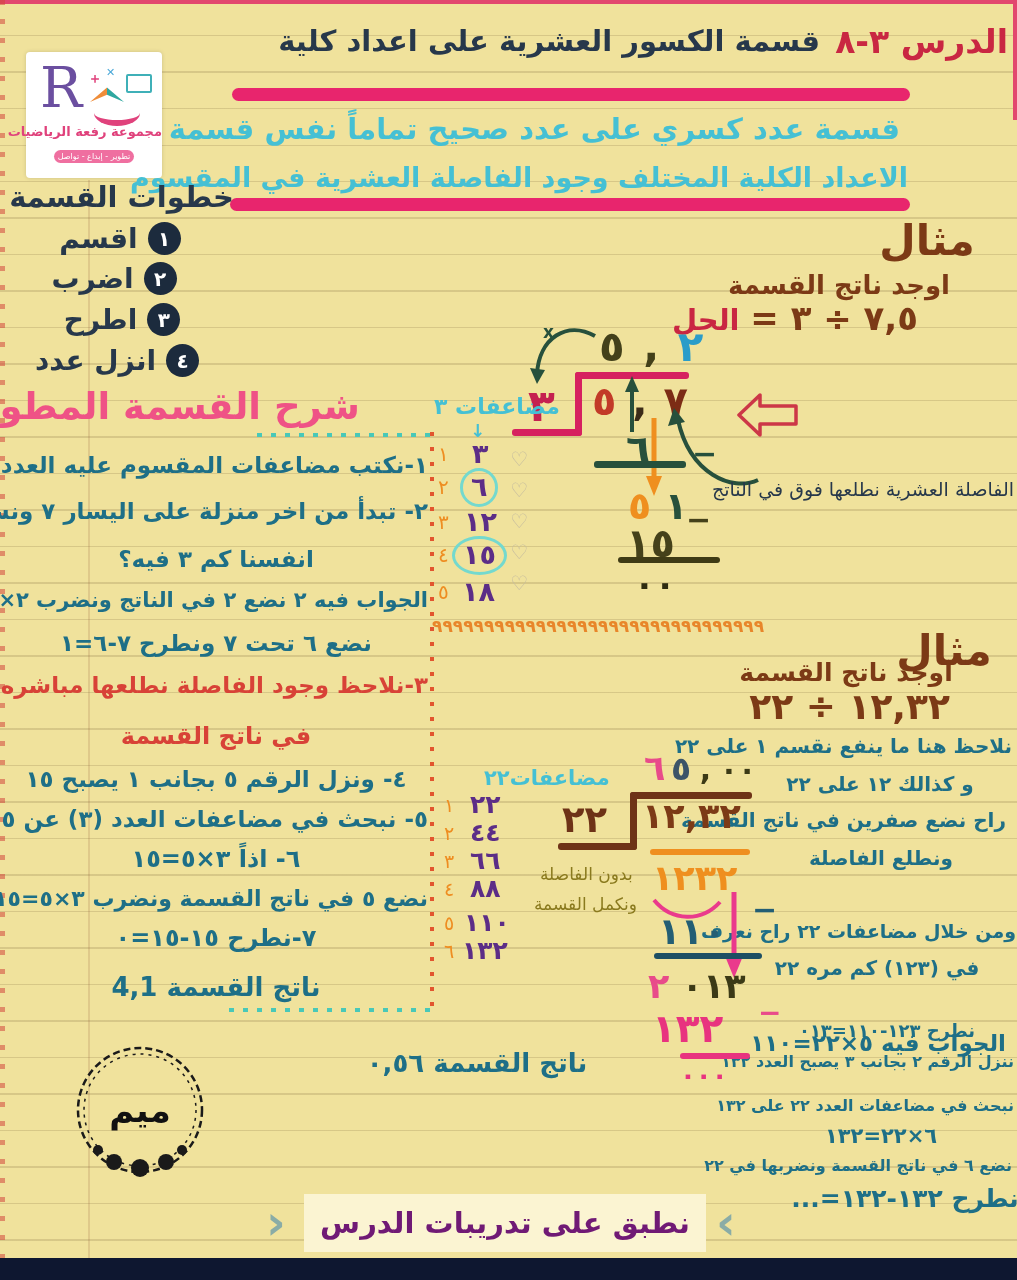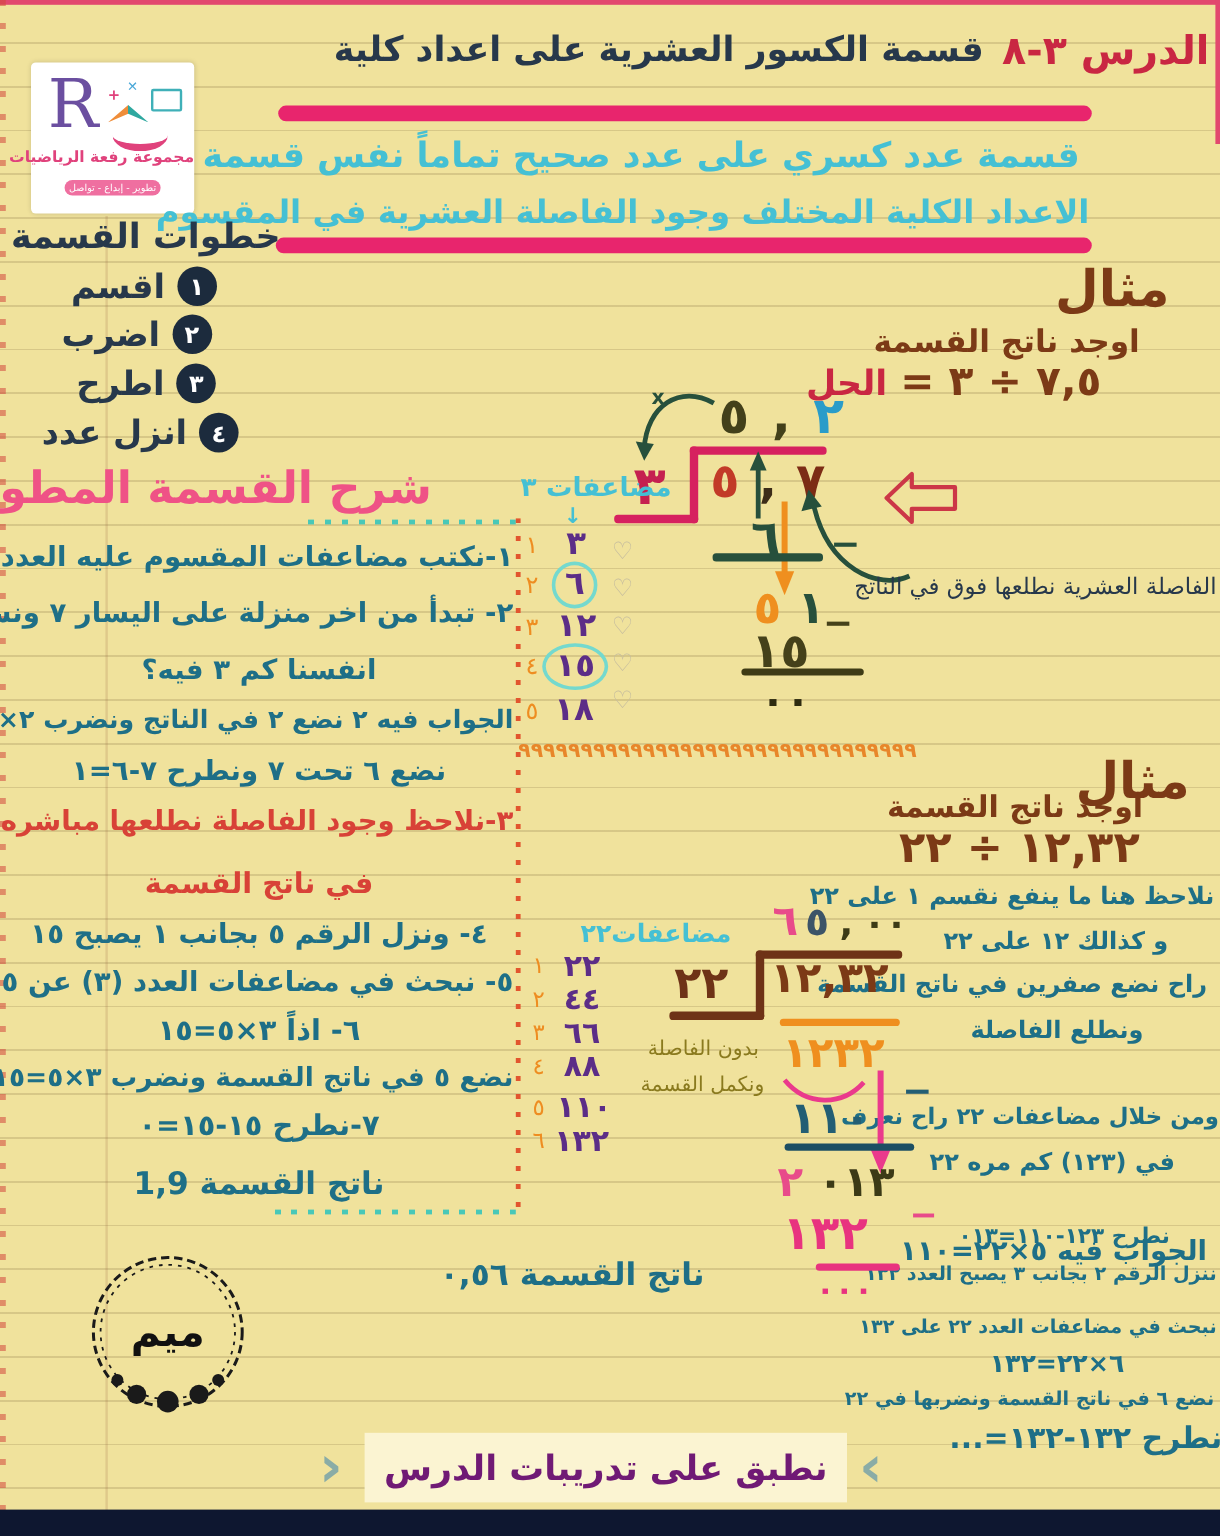--- a/index.html
+++ b/index.html
@@ -94,21 +94,21 @@
   <div class="abs nw ctr teal b" style="left:4px;top:546px;width:424px;font-size:23px;">انفسنا كم ٣ فيه؟</div>
   <div class="abs nw ctr teal b" style="left:4px;top:588px;width:424px;font-size:21px;">الجواب فيه ٢ نضع ٢ في الناتج ونضرب ٢×٣=٦</div>
   <div class="abs nw ctr teal b" style="left:4px;top:630px;width:424px;font-size:23px;">نضع ٦ تحت ٧ ونطرح ٧-٦=١</div>
   <div class="abs nw ctr redtx b" style="left:4px;top:672px;width:424px;font-size:23px;">٣-نلاحظ وجود الفاصلة نطلعها مباشره</div>
   <div class="abs nw ctr redtx b" style="left:4px;top:722px;width:424px;font-size:24px;">في ناتج القسمة</div>
   <div class="abs nw ctr teal b" style="left:4px;top:766px;width:424px;font-size:23px;">٤- ونزل الرقم ٥ بجانب ١ يصبح ١٥</div>
   <div class="abs nw ctr teal b" style="left:4px;top:806px;width:424px;font-size:23px;">٥- نبحث في مضاعفات العدد (٣) عن ١٥</div>
   <div class="abs nw ctr teal b" style="left:4px;top:845px;width:424px;font-size:24px;">٦- اذاً ٣×٥=١٥</div>
   <div class="abs nw ctr teal b" style="left:4px;top:886px;width:424px;font-size:22px;">نضع ٥ في ناتج القسمة ونضرب ٣×٥=١٥</div>
   <div class="abs nw ctr teal b" style="left:4px;top:924px;width:424px;font-size:24px;">٧-نطرح ١٥-١٥=٠</div>
-  <div class="abs nw ctr teal b" style="left:4px;top:972px;width:424px;font-size:26px;">ناتج القسمة 1,9</div>
+  <div class="abs nw ctr teal b" style="left:4px;top:972px;width:424px;font-size:26px;">ناتج القسمة 4,1</div>
 
   <div class="abs nw b brown" style="left:862px;top:216px;width:130px;font-size:42px;text-align:center;">مثال</div>
   <div class="abs nw brown b" style="left:730px;top:270px;width:220px;font-size:26px;text-align:center;">اوجد ناتج القسمة</div>
   <div class="abs nw" style="left:688px;top:298px;width:230px;font-size:34px;text-align:left;">
     <span class="b brown">٧,٥ ÷ ٣ =</span>
     <span class="b" style="color:#c92742;font-size:29px;">الحل</span>
   </div>
 
   <div class="abs" style="left:575px;top:372px;width:114px;height:7px;background:#d6215f;border-radius:3px;"></div>
   <div class="abs" style="left:575px;top:372px;width:7px;height:64px;background:#d6215f;border-radius:3px;"></div>

